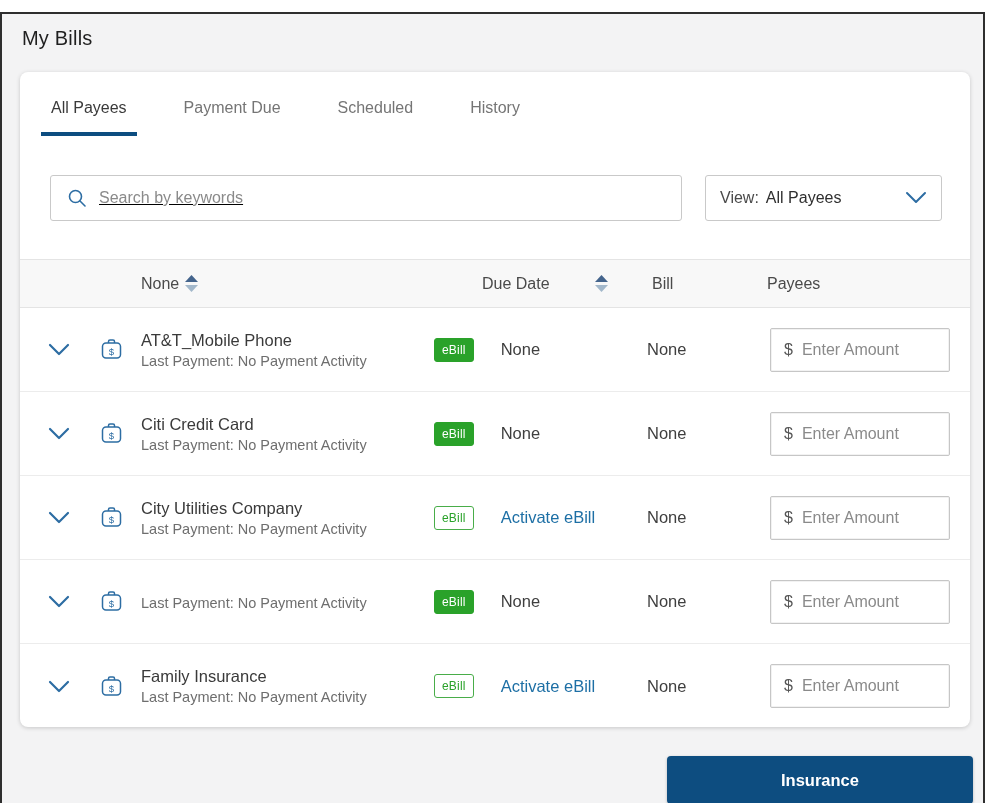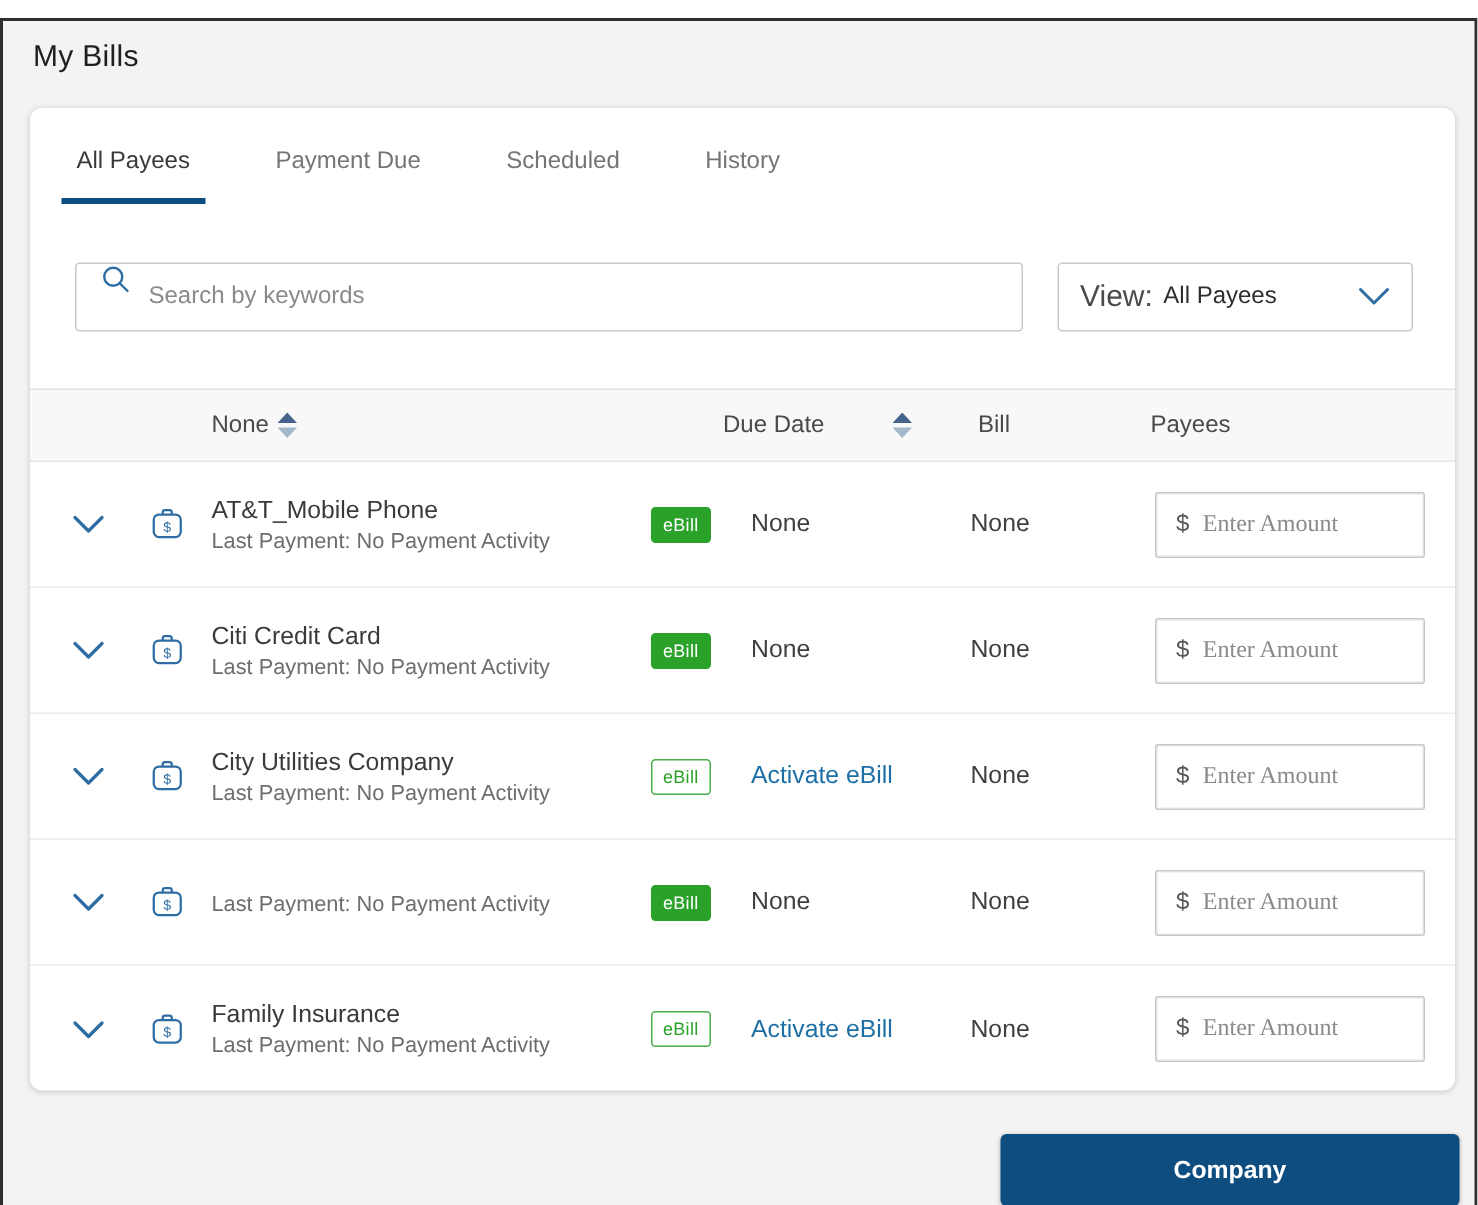--- a/index.html
+++ b/index.html
@@ -35,35 +35,35 @@
   }
   .tab.active { color:#3a3a3a; border-bottom-color:#0d4d80; }
   
   .controls {
     display:flex; justify-content:space-between;
     padding:0 28px 0 30px; margin-top:39px;
   }
   .search-box {
     width:632px; height:46px;
     border:1px solid #c9c9c9; border-radius:3px;
-    display:flex; background:#fff;
+    display:flex; align-items:center; background:#fff;text-decoration:underline;
   }
   .search-box svg { margin:0 12px 0 16px; flex:0 0 auto; }
   .search-box input {
     border:none; outline:none; flex:1; height:100%;
     font-size:16px; color:#333; font-family:inherit; background:transparent;
   }
   .search-box input::placeholder { color:#8a8a8a; opacity:1; }
   .view-select {
     width:237px; height:46px;
     border:1px solid #c9c9c9; border-radius:3px;
     display:flex; align-items:center; background:#fff;
     padding:0 14px 0 14px; cursor:pointer;
   }
-  .view-select .view-label { font-size:20px; color:#4a4a4a; margin-right:7px; }
+  .view-select .view-label { font-size:16px; color:#4a4a4a; margin-right:7px; }
   .view-select .view-value { font-size:16px; color:#2f2f2f; flex:1; }
   
   .grid-row {
     display:grid;
     grid-template-columns:78px 36px 300px 191px 113px 1fr;
     align-items:center;
   }
   .thead {
     margin-top:38px; height:49px;
     background:#f8f8f8;
@@ -96,21 +96,21 @@
   .amount-cell { padding-left:32px; }
   .amount-box {
     width:180px; height:44px;
     border:1px solid #c6c6c6; border-radius:2px;
     display:flex; align-items:center; background:#fff;
     box-shadow:inset 0 0 0 1px #f2f2f2;
   }
   .amount-box .currency { font-size:16px; color:#555; margin:0 9px 0 13px; }
   .amount-box input {
     border:none; outline:none; width:130px; height:100%;
-    font-size:16px; color:#be185d; font-family:Liberation Serif, serif; background:transparent;
+    font-size:16px; color:#be185d; font-family:Liberation Sans, sans-serif; background:transparent;
   }
   .amount-box input::placeholder { color:#8a8a8a; opacity:1; }
   
   .continue-btn {
     position:absolute; right:10px; top:742px;
     width:306px; height:48px;
     background:#0d4d80; color:#ffffff;
     border:none; border-radius:4px;
     font-size:16.5px; font-weight:600; font-family:inherit;
     cursor:pointer;
@@ -319,14 +319,14 @@
           <div class="amount-box">
             <span class="currency">$</span>
             <input type="text" placeholder="Enter Amount" style="">
           </div>
         </div>
       </div>
 
     </div>
   </div>
 
-  <button class="continue-btn">Company</button>
+  <button class="continue-btn">Insurance</button>
 </div>
 
 </body></html>

